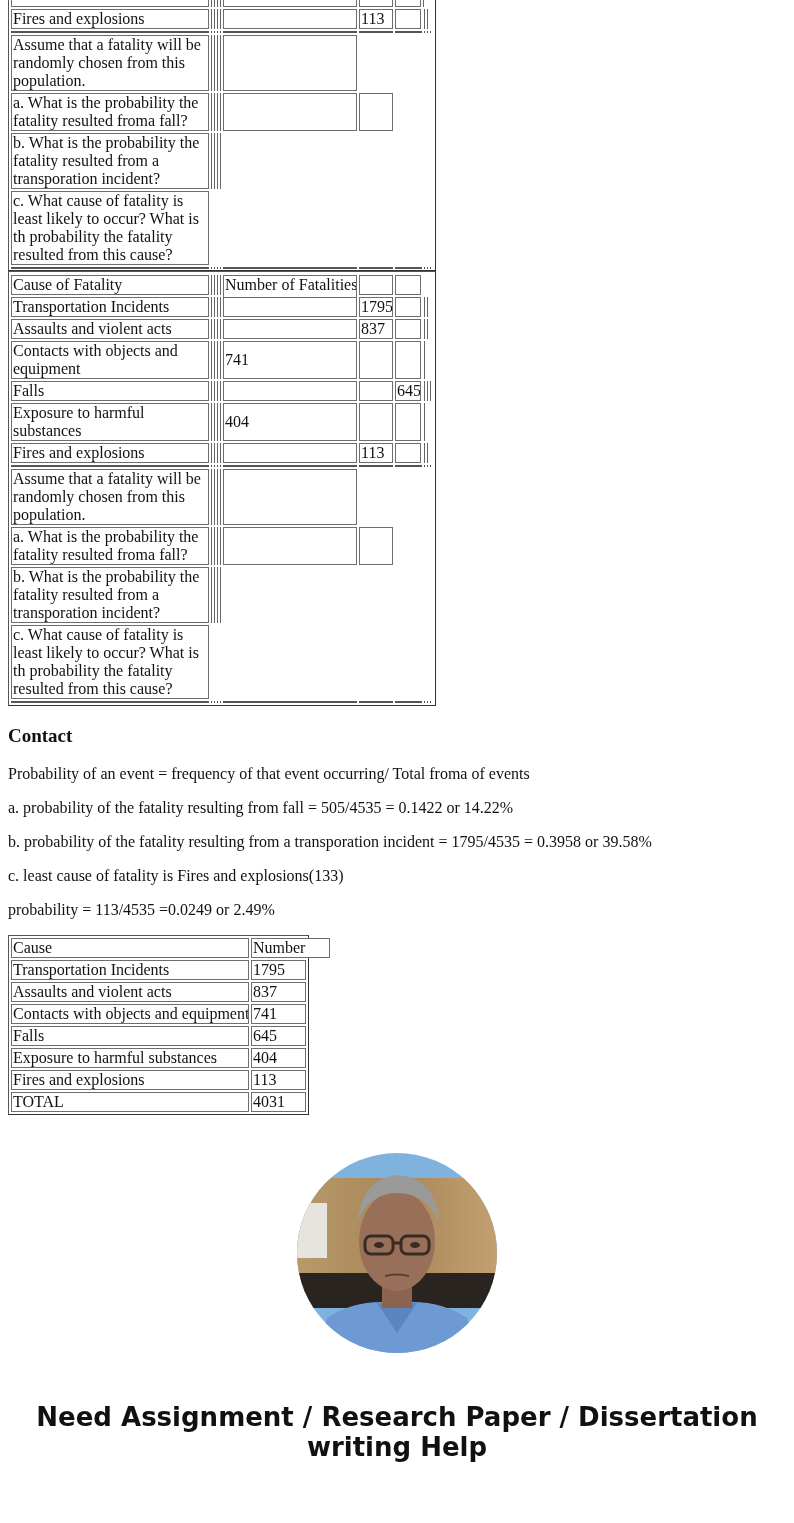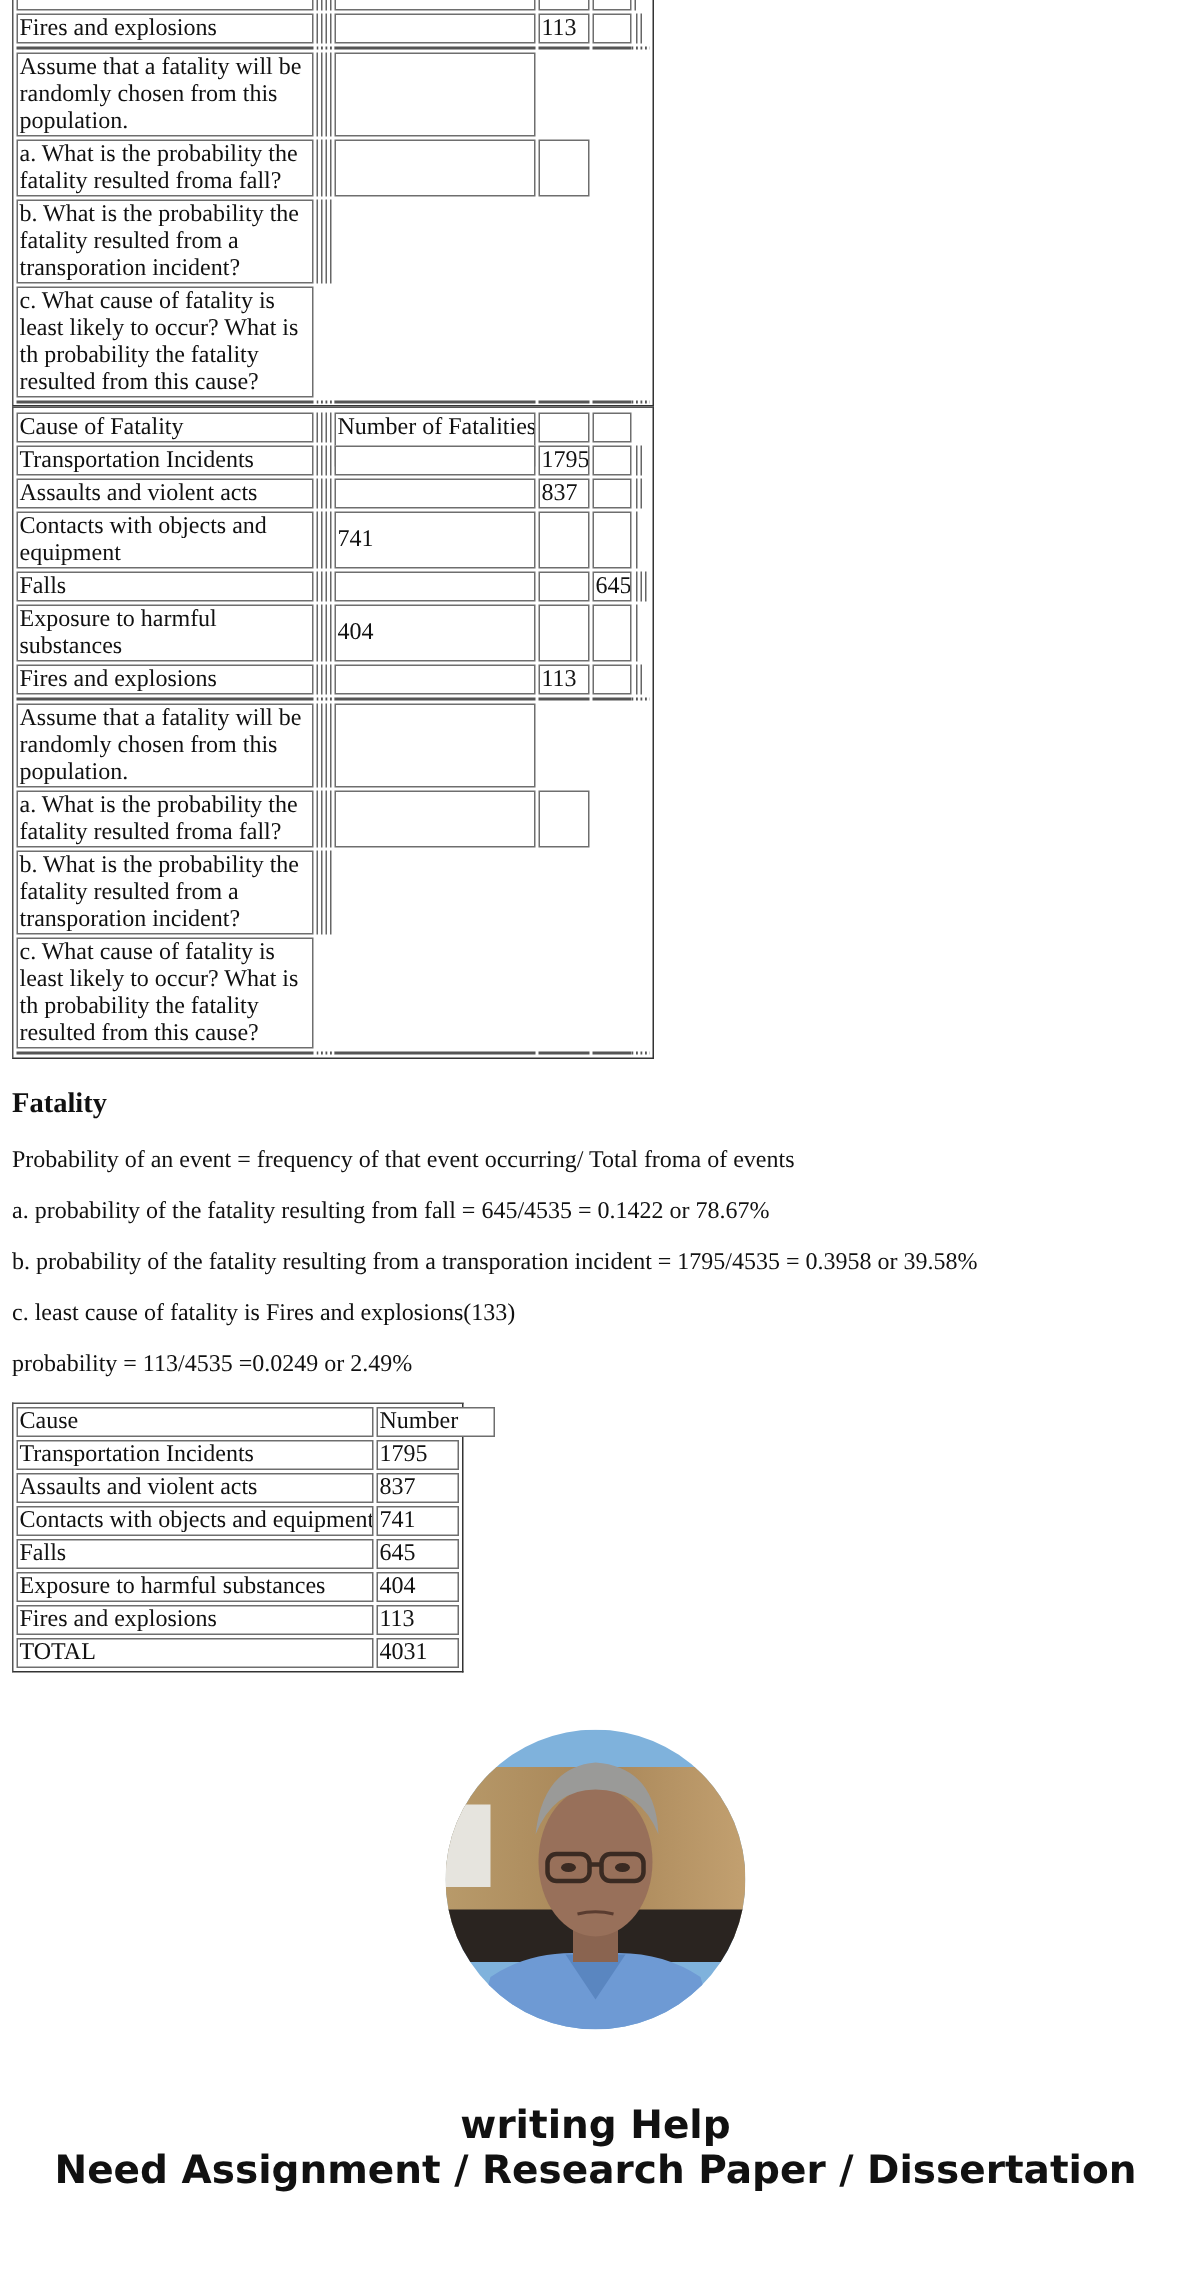--- a/index.html
+++ b/index.html
@@ -204,23 +204,23 @@
 
 <div class="cell" style="left:11px; top:625px; width:198px; height:74px;"><span>c. What cause of fatality is least likely to occur? What is th probability the fatality resulted from this cause?</span></div>
 
 <div class="hline" style="left:11px; top:701px; width:198px;"></div>
 <div class="dots" style="left:211px; top:701px; width:12px;"></div>
 <div class="hline" style="left:223px; top:701px; width:134px;"></div>
 <div class="hline" style="left:359px; top:701px; width:34px;"></div>
 <div class="hline" style="left:395px; top:701px; width:26px;"></div>
 <div class="dots" style="left:421px; top:701px; width:12px;"></div>
 
-<div class="sol-h" style="top:725px;">Fatality</div>
+<div class="sol-h" style="top:725px;">Contact</div>
 <div class="sol-p" style="top:765px;">Probability of an event = frequency of that event occurring/ Total froma of events</div>
-<div class="sol-p" style="top:799px;">a. probability of the fatality resulting from fall = 645/4535 = 0.1422 or 78.67%</div>
+<div class="sol-p" style="top:799px;">a. probability of the fatality resulting from fall = 505/4535 = 0.1422 or 14.22%</div>
 <div class="sol-p" style="top:833px;">b. probability of the fatality resulting from a transporation incident = 1795/4535 = 0.3958 or 39.58%</div>
 <div class="sol-p" style="top:867px;">c. least cause of fatality is Fires and explosions(133)</div>
 <div class="sol-p" style="top:901px;">probability = 113/4535 =0.0249 or 2.49%</div>
 
 <div class="outer" style="left:8px; top:935px; width:301px; height:180px;"></div>
 <div class="cell" style="left:11px; top:938px; width:238px; height:20px;"><span>Cause</span></div>
 <div class="cell" style="left:251px; top:938px; width:79px; height:20px;"><span>Number</span></div>
 
 <div class="cell" style="left:11px; top:960px; width:238px; height:20px;"><span>Transportation Incidents</span></div>
 <div class="cell" style="left:251px; top:960px; width:55px; height:20px;"><span>1795</span></div>
@@ -264,15 +264,15 @@
     <rect x="68" y="83" width="28" height="18" rx="6" fill="none" stroke="#3a2a22" stroke-width="3"></rect>
     <rect x="104" y="83" width="28" height="18" rx="6" fill="none" stroke="#3a2a22" stroke-width="3"></rect>
     <line x1="96" y1="90" x2="104" y2="90" stroke="#3a2a22" stroke-width="3"></line>
     <ellipse cx="82" cy="92" rx="5" ry="3" fill="#3a2a22"></ellipse>
     <ellipse cx="118" cy="92" rx="5" ry="3" fill="#3a2a22"></ellipse>
     <path d="M88 123 Q100 120 112 123" stroke="#5a3c30" stroke-width="2" fill="none"></path>
   </svg>
 </div>
 
 <div class="promo">
+  <div>Need Assignment / Research Paper / Dissertation</div>
   <div>writing Help</div>
-  <div>Need Assignment / Research Paper / Dissertation</div>
 </div>
 
 </body></html>

